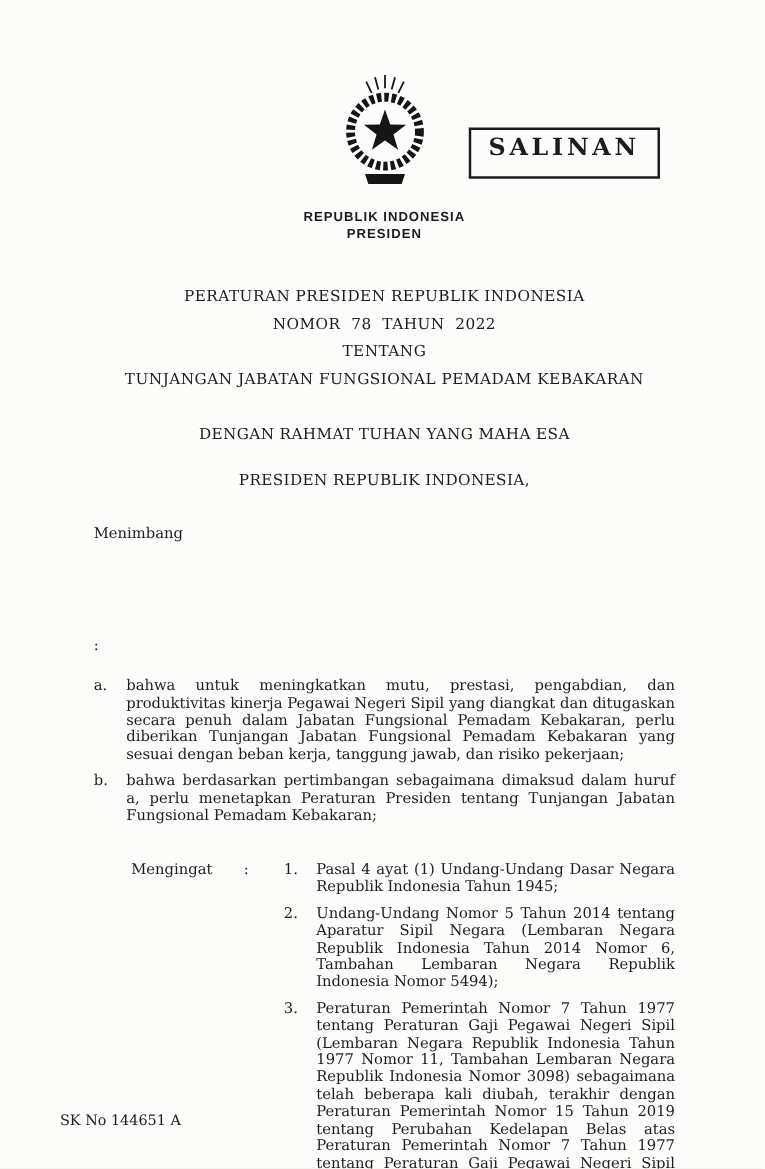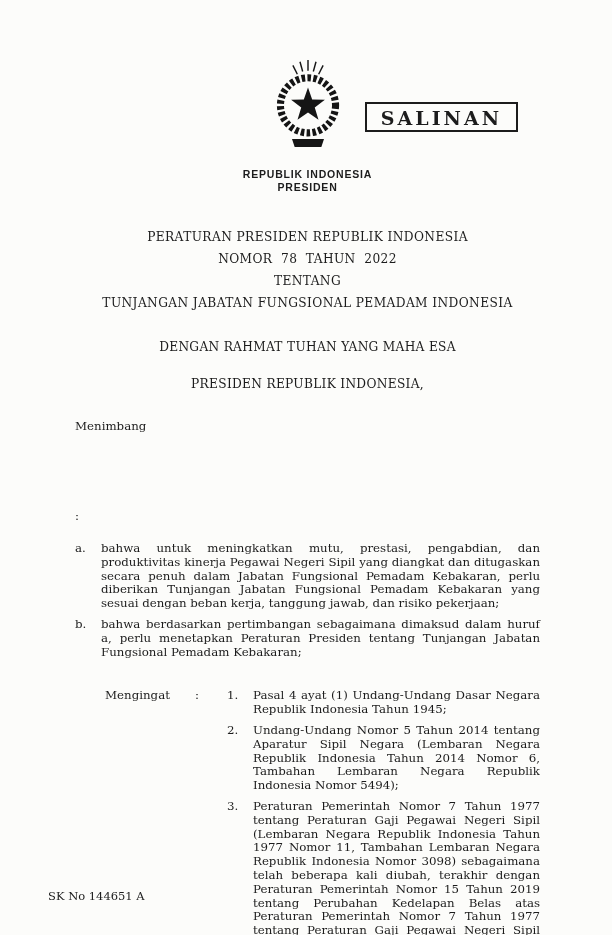--- a/index.html
+++ b/index.html
@@ -9,23 +9,23 @@
     margin:0 auto;
     background:#fcfcfa;
     font-family:"DejaVu Serif", serif;
     color:#1c1c1c;
     box-sizing:border-box;
     padding:58px 72px 0 75px;
     overflow:hidden;
   }
   .seal-wrap { text-align:center; height:100px; }
   .stamp {
-    position:absolute; top:102px; right:94px;
+    position:absolute; top:102px; right:84px;
     border:2.5px solid #1c1c1c;
-    padding:3px 14px 1px 14px;
+    padding:3px 14px 12px 14px;
     font-weight:bold; font-size:19px; letter-spacing:3px;
     font-family:"DejaVu Serif", serif;
   }
   .letterhead { text-align:center; margin-top:10px;
     font-family:"Liberation Sans", sans-serif; font-weight:bold;
     font-size:10.5px; letter-spacing:0.8px; line-height:13px; }
   .title { text-align:center; margin-top:32px; font-size:12.2px; line-height:22px; }
   .title div { white-space:pre-wrap; letter-spacing:0.4px; }
   .invocation { text-align:center; margin-top:26px; font-size:12.2px; letter-spacing:0.3px; }
   .authority  { text-align:center; margin-top:23px; font-size:12.2px; letter-spacing:0.3px; }
@@ -71,21 +71,21 @@
 
   <div class="letterhead">
     <div>REPUBLIK  INDONESIA</div>
     <div>PRESIDEN</div>
   </div>
 
   <div class="title">
     <div>PERATURAN PRESIDEN REPUBLIK INDONESIA</div>
     <div>NOMOR  78  TAHUN  2022</div>
     <div>TENTANG</div>
-    <div>TUNJANGAN JABATAN FUNGSIONAL PEMADAM INDONESIA</div>
+    <div>TUNJANGAN JABATAN FUNGSIONAL PEMADAM KEBAKARAN</div>
   </div>
 
   <div class="invocation">DENGAN RAHMAT TUHAN YANG MAHA ESA</div>
 
   <div class="authority">PRESIDEN REPUBLIK INDONESIA,</div>
 
   <div class="clause considering">
     <div class="clabel">Menimbang</div>
     <div class="ccolon">:</div>
     <div class="citems">

